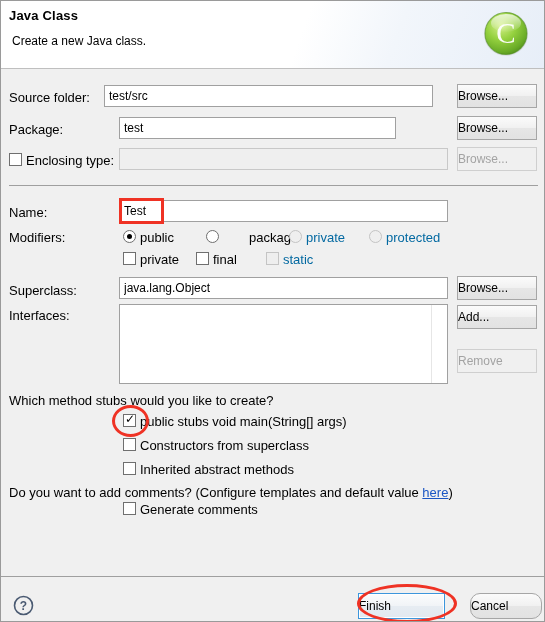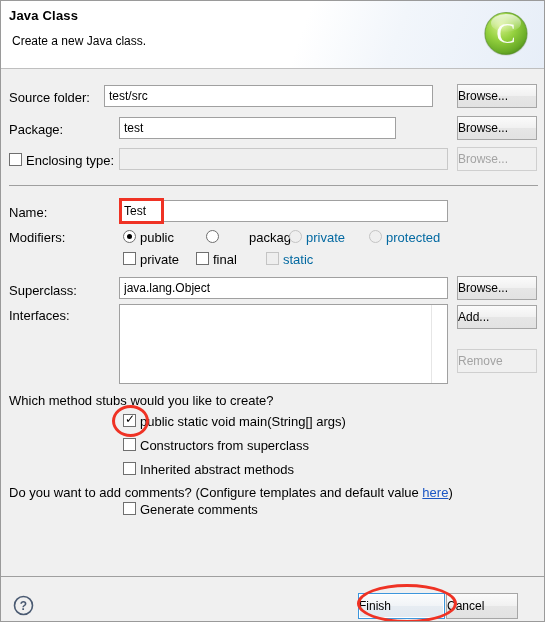--- a/index.html
+++ b/index.html
@@ -287,21 +287,21 @@
     <div class="scrollgutter"></div>
   </div>
   <button class="btn" style="left:456px; top:304px; width:80px;">Add...</button>
   <button class="btn disabled" style="left:456px; top:348px; width:80px;" disabled="">Remove</button>
 
   <div class="label" style="left:8px; top:392px;">Which method stubs would you like to create?</div>
 
   <div class="cb" style="left:122px; top:413px;">
     <div class="tick">✓</div>
   </div>
-  <div class="label" style="left:139px; top:413px;">public static void main(String[] args)</div>
+  <div class="label" style="left:139px; top:413px;">public stubs void main(String[] args)</div>
   <div class="anno-ellipse" style="left:111px; top:404px; width:37px; height:32px;"></div>
 
   <div class="cb" style="left:122px; top:437px;"></div>
   <div class="label" style="left:139px; top:437px;">Constructors from superclass</div>
 
   <div class="cb" style="left:122px; top:461px;"></div>
   <div class="label" style="left:8px; top:484px;">
     <span>Do you want to add comments? (Configure templates and default value </span><a class="link" href="#">here</a><span>)</span>
   </div>
 
@@ -313,18 +313,18 @@
   <div class="sep" style="left:0px; top:575px; width:543px;"></div>
 
   <div class="help-icon">
     <svg width="21" height="21" viewBox="0 0 21 21">
       <circle cx="10.5" cy="10.5" r="9" fill="none" stroke="#4a5a72" stroke-width="1.6"></circle>
       <text x="10.5" y="15" text-anchor="middle" font-family="'Liberation Sans', sans-serif" font-size="12" font-weight="bold" fill="#4a5a72">?</text>
     </svg>
   </div>
 
   <button class="btn focused" style="left:357px; top:592px; width:87px; height:26px; line-height:24px;">Finish</button>
-  <button class="btn" style="left:445px; top:592px; width:72px; height:26px; line-height:24px;">Cancel</button>
+  <button class="btn" style="left:469px; top:592px; width:72px; height:26px; line-height:24px;border-radius:10px;">Cancel</button>
 
 
   <div class="anno-ellipse" style="left:356px; top:583px; width:100px; height:39px;"></div>
 
 </div>
 
 </body></html>

